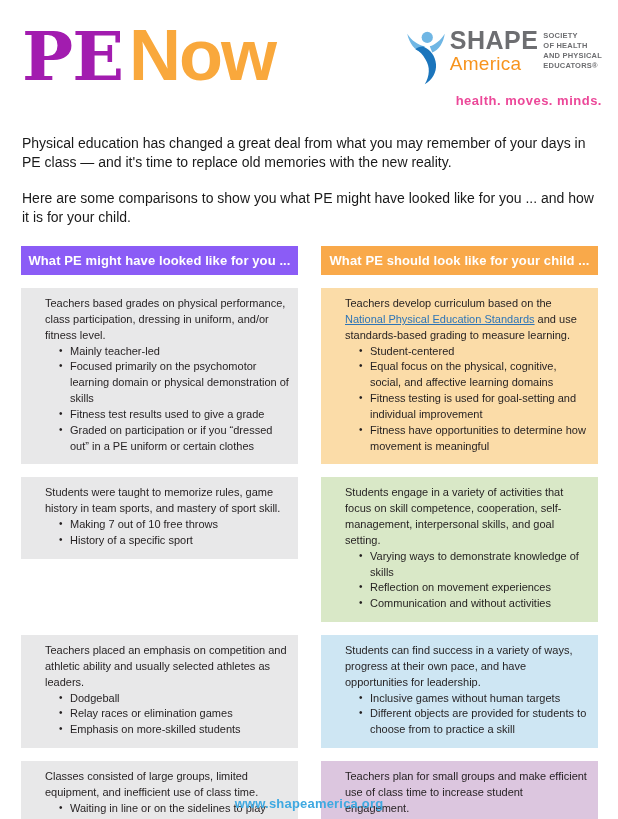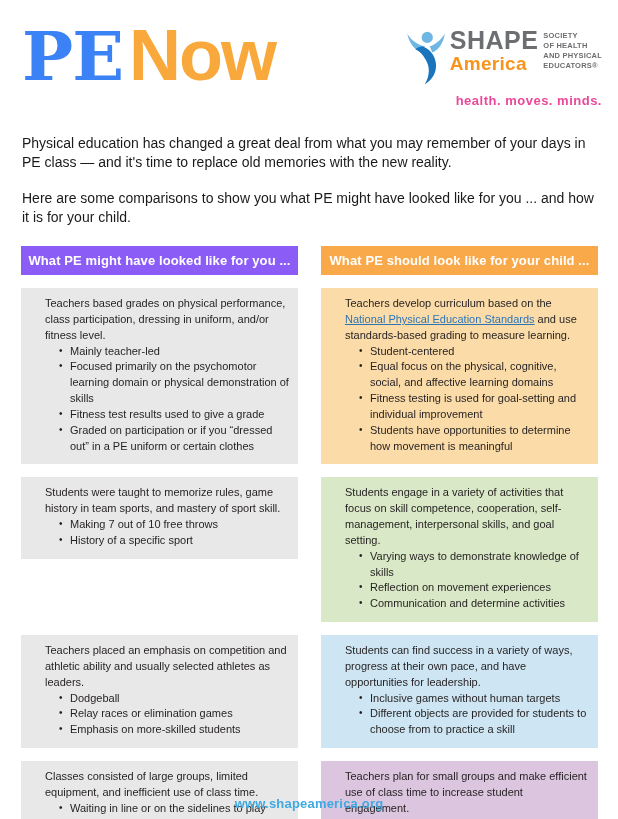--- a/index.html
+++ b/index.html
@@ -35,21 +35,21 @@
     font-size: 72px;
     letter-spacing: -2px;
     margin-left: 6px;
   }
 
   .logo { display: flex; flex-direction: column; align-items: center; margin-top: 4px; }
   .logo-top { display: flex; align-items: flex-start; }
   .logo-figure { width: 40px; height: 56px; margin-right: 4px; margin-top: 2px; }
   .logo-names { display: flex; flex-direction: column; line-height: 1; }
   .logo-shape { color: #6d6e71; font-weight: bold; font-size: 25px; letter-spacing: 0.5px; }
-  .logo-america { color: #f7941e; font-weight: bold; font-size: 19px; letter-spacing: 0.3px; margin-top: 1px; }
+  .logo-america { color: #f7941e; font-weight: normal; font-size: 19px; letter-spacing: 0.3px; margin-top: 1px; }
   .logo-society {
     color: #6d6e71;
     font-size: 7.5px;
     font-weight: bold;
     line-height: 1.35;
     letter-spacing: 0.2px;
     white-space: pre-line;
     margin-left: 5px;
     margin-top: 3px;
   }
@@ -113,21 +113,21 @@
     font-weight: bold;
     letter-spacing: 0.2px;
   }
 </style>
 </head>
 <body>
 
 <div class="page">
 
   <div class="masthead">
-    <h1 class="page-title"><span class="title-pe" style="color: #3b82f6; margin-top: 18px;">PE</span><span class="title-now" style="color: rgb(249, 168, 60);">Now</span></h1>
+    <h1 class="page-title"><span class="title-pe" style="color: #a21caf; margin-top: 18px;">PE</span><span class="title-now" style="color: rgb(249, 168, 60);">Now</span></h1>
 
     <div class="logo">
       <div class="logo-top">
         <svg class="logo-figure" viewBox="0 0 64 86" xmlns="http://www.w3.org/2000/svg">
           <circle cx="34" cy="10" r="9" fill="#6FB6E4"></circle>
           <path d="M2 4 C9 15 19 22 30 24 L26 34 C14 31 5 19 2 4 Z" fill="#6FB6E4"></path>
           <path d="M62 4 C55 15 46 22 38 24 L42 34 C53 30 60 18 62 4 Z" fill="#6FB6E4"></path>
           <path d="M28 25 C39 29 47 40 48 53 C49 66 42 78 30 85 C38 72 39 57 31 45 C27 38 22 32 15 29 C19 26 24 24 28 25 Z" fill="#1B75BC"></path>
         </svg>
         <div class="logo-names">
@@ -159,37 +159,37 @@
         <li>Fitness test results used to give a grade</li>
         <li>Graded on participation or if you “dressed out” in a PE uniform or certain clothes</li>
       </ul>
     </div>
     <div class="box" style="background-color: rgb(251, 220, 168);">
       <p class="lead"><span>Teachers develop curriculum based on the </span><a href="#" style="color: rgb(46, 117, 182);">National Physical Education Standards</a><span> and use standards-based grading to measure learning.</span></p>
       <ul>
         <li>Student-centered</li>
         <li>Equal focus on the physical, cognitive, social, and affective learning domains</li>
         <li>Fitness testing is used for goal-setting and individual improvement</li>
-        <li>Students have opportunities to determine how movement is meaningful</li>
+        <li>Fitness have opportunities to determine how movement is meaningful</li>
       </ul>
     </div>
 
     <div class="box" style="background-color: rgb(232, 232, 233);">
       <p class="lead">Students were taught to memorize rules, game history in team sports, and mastery of sport skill.</p>
       <ul>
         <li>Making 7 out of 10 free throws</li>
         <li>History of a specific sport</li>
       </ul>
     </div>
     <div class="box" style="background-color: rgb(217, 232, 199);">
       <p class="lead">Students engage in a variety of activities that focus on skill competence, cooperation, self-management, interpersonal skills, and goal setting.</p>
       <ul>
         <li>Varying ways to demonstrate knowledge of skills</li>
         <li>Reflection on movement experiences</li>
-        <li>Communication and determine activities</li>
+        <li>Communication and without activities</li>
       </ul>
     </div>
 
     <div class="box" style="background-color: rgb(232, 232, 233);">
       <p class="lead">Teachers placed an emphasis on competition and athletic ability and usually selected athletes as leaders.</p>
       <ul>
         <li>Dodgeball</li>
         <li>Relay races or elimination games</li>
         <li>Emphasis on more-skilled students</li>
       </ul>

